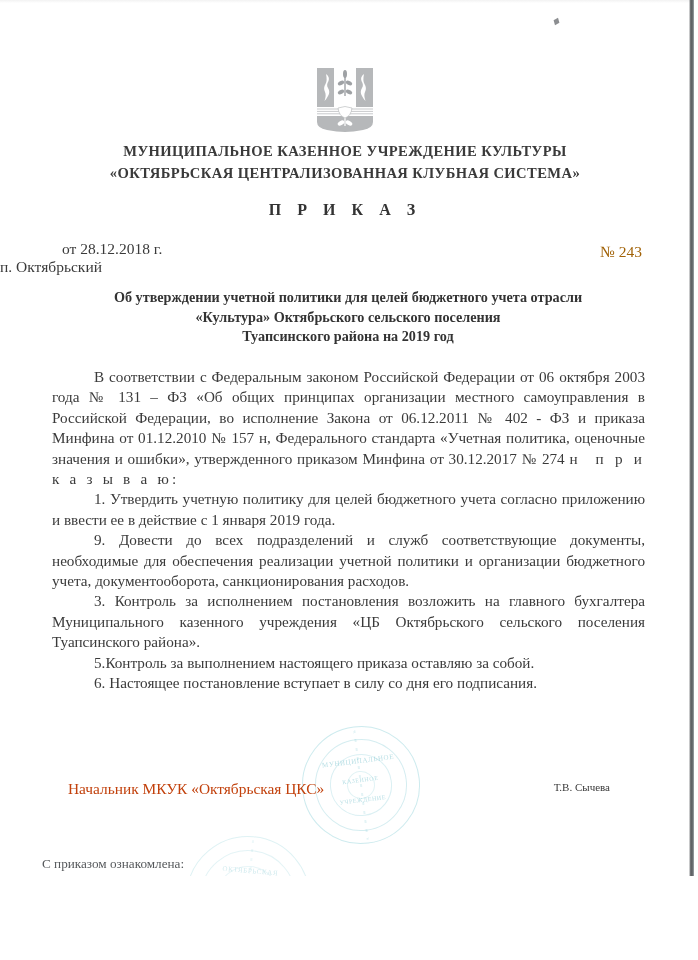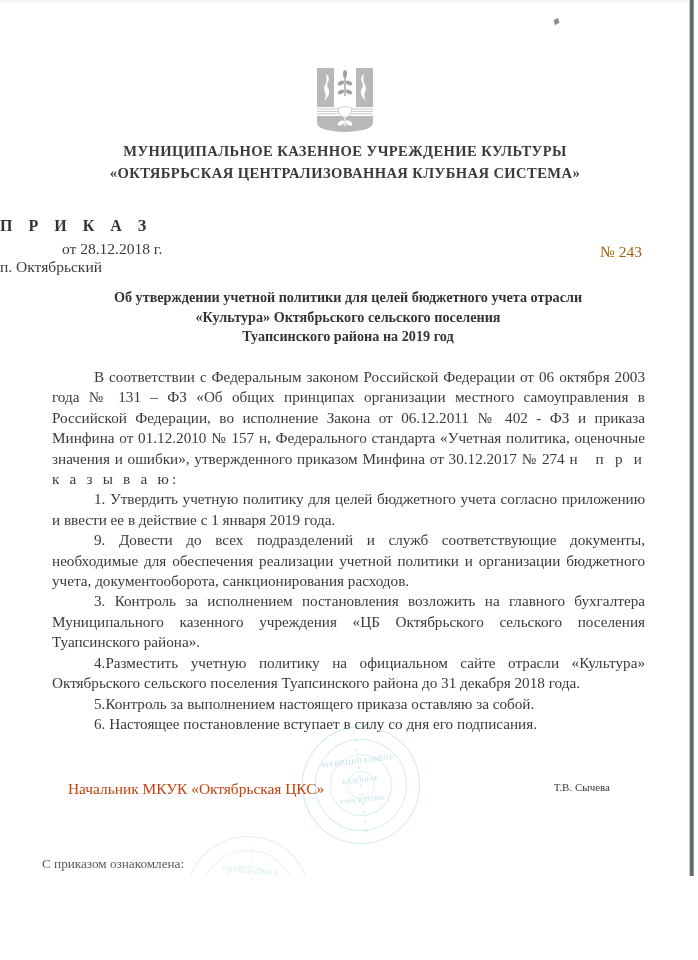--- a/index.html
+++ b/index.html
@@ -82,26 +82,25 @@
     color: #3a3a3a;
   }
   .org-header div { white-space: nowrap; }
 
   
   .doc-kind {
     position: absolute;
     left: 0;
     top: 201px;
     width: 690px;
-    text-align: left;
+    text-align: center;
     font-weight: bold;
     font-size: 16px;
     letter-spacing: 6px;
     color: #333;
-    margin-top: 16px;
   }
 
   
   .doc-date {
     position: absolute;
     left: 62px;
     top: 240px;
     font-size: 15.5px;
     color: #3a3a3a;
   }
@@ -309,21 +308,20 @@
     <div>Об утверждении учетной политики для целей бюджетного учета отрасли</div>
     <div>«Культура» Октябрьского сельского поселения</div>
     <div>Туапсинского района на 2019 год</div>
   </div>
 
   <div class="body-block">
     <p><span>В соответствии с Федеральным законом Российской Федерации от 06 октября 2003 года №   131 – ФЗ «Об общих принципах организации местного самоуправления в Российской Федерации,    во исполнение Закона от 06.12.2011 № 402 - ФЗ и приказа Минфина от 01.12.2010 № 157 н, Федерального стандарта «Учетная политика, оценочные значения и ошибки», утвержденного приказом Минфина от 30.12.2017 № 274 н</span><span class="cmd-word">п р и к а з ы в а ю:</span></p>
     <p>1. Утвердить учетную политику для целей бюджетного учета согласно приложению и ввести ее в действие с 1 января 2019 года.</p>
     <p>9. Довести до всех подразделений и служб соответствующие документы, необходимые для обеспечения реализации учетной политики и организации бюджетного учета, документооборота, санкционирования расходов.</p>
     <p>3. Контроль за исполнением постановления возложить на главного бухгалтера Муниципального казенного учреждения «ЦБ Октябрьского сельского поселения Туапсинского района».</p>
-    <p>4.Разместить учетную политику на официальном сайте отрасли «Культура»   Октябрьского сельского поселения Туапсинского района до 31 декабря 2018 года.</p>
     <p class="p-tight">5.Контроль за выполнением настоящего приказа оставляю за собой.</p>
     <p class="p-tight">6. Настоящее постановление вступает в силу со дня его подписания.</p>
   </div>
 
   <div class="stamp" id="stamp-top">
     <div class="ring"></div>
     <div class="ring inner"></div>
     <div class="ring inner2"></div>
     <div class="ring core"></div>
     <div class="tick"></div>

